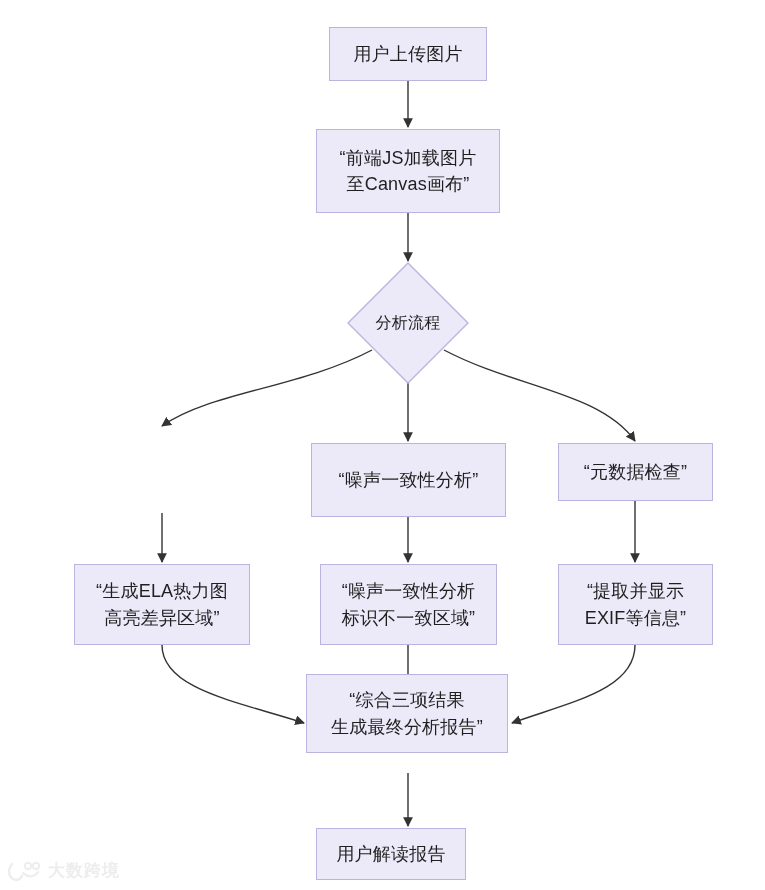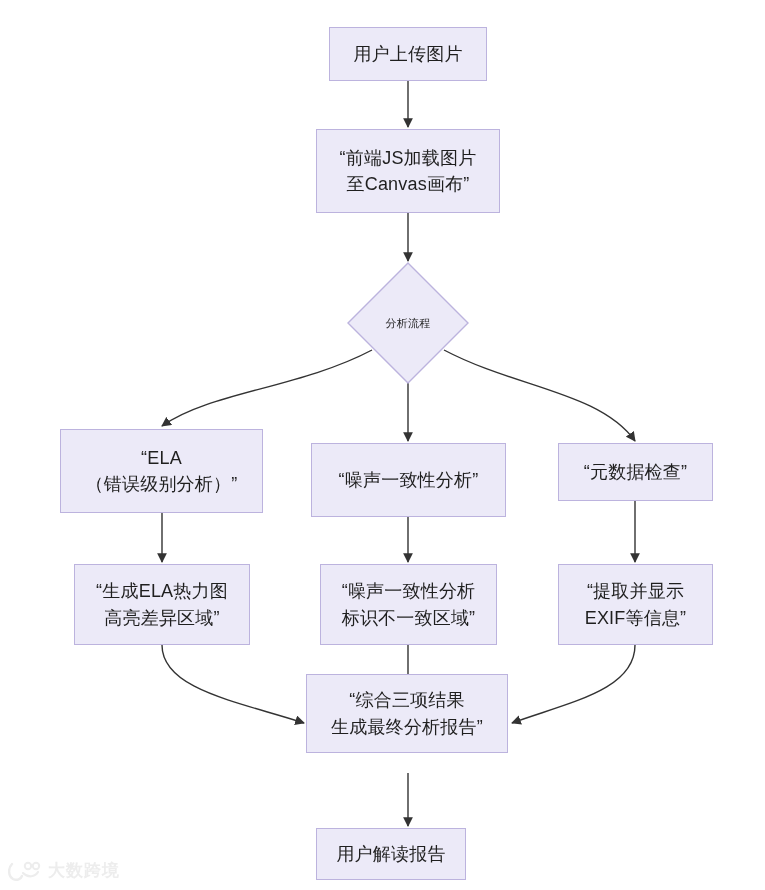--- a/index.html
+++ b/index.html
@@ -53,21 +53,21 @@
   }
   .diamond-shape {
     position: absolute;
     left: 0; top: 0;
     width: 100%;
     height: 100%;
   }
   .diamond-wrap .label {
     position: relative;
     z-index: 3;
-    font-size: 11px;
+    font-size: 16px;
     color: #1f1f1f;
     text-align: center;
     letter-spacing: 0.2px;
   }
   
   #watermark {
     position: absolute;
     left: 8px;
     bottom: 8px;
     display: flex;
@@ -134,24 +134,20 @@
 至Canvas画布”</span>
   </div>
 
   <div class="diamond-wrap" style="left:347px; top:262px; width:122px; height:122px;">
     <svg class="diamond-shape" viewBox="0 0 122 122" xmlns="http://www.w3.org/2000/svg" preserveAspectRatio="none">
       <polygon points="61,1 121,61 61,121 1,61" fill="#ECEAF8" stroke="#BCB3DE" stroke-width="1.4"></polygon>
     </svg>
     <span class="label">分析流程</span>
   </div>
 
-  <div class="node" style="left:60px; top:429px; width:203px; height:84px;">
-    <span class="label">“ELA
-（错误级别分析）”</span>
-  </div>
 
   <div class="node" style="left:311px; top:443px; width:195px; height:74px;">
     <span class="label">“噪声一致性分析”</span>
   </div>
 
   <div class="node" style="left:558px; top:443px; width:155px; height:58px;">
     <span class="label">“元数据检查”</span>
   </div>
 
   <div class="node" style="left:74px; top:564px; width:176px; height:81px;">

